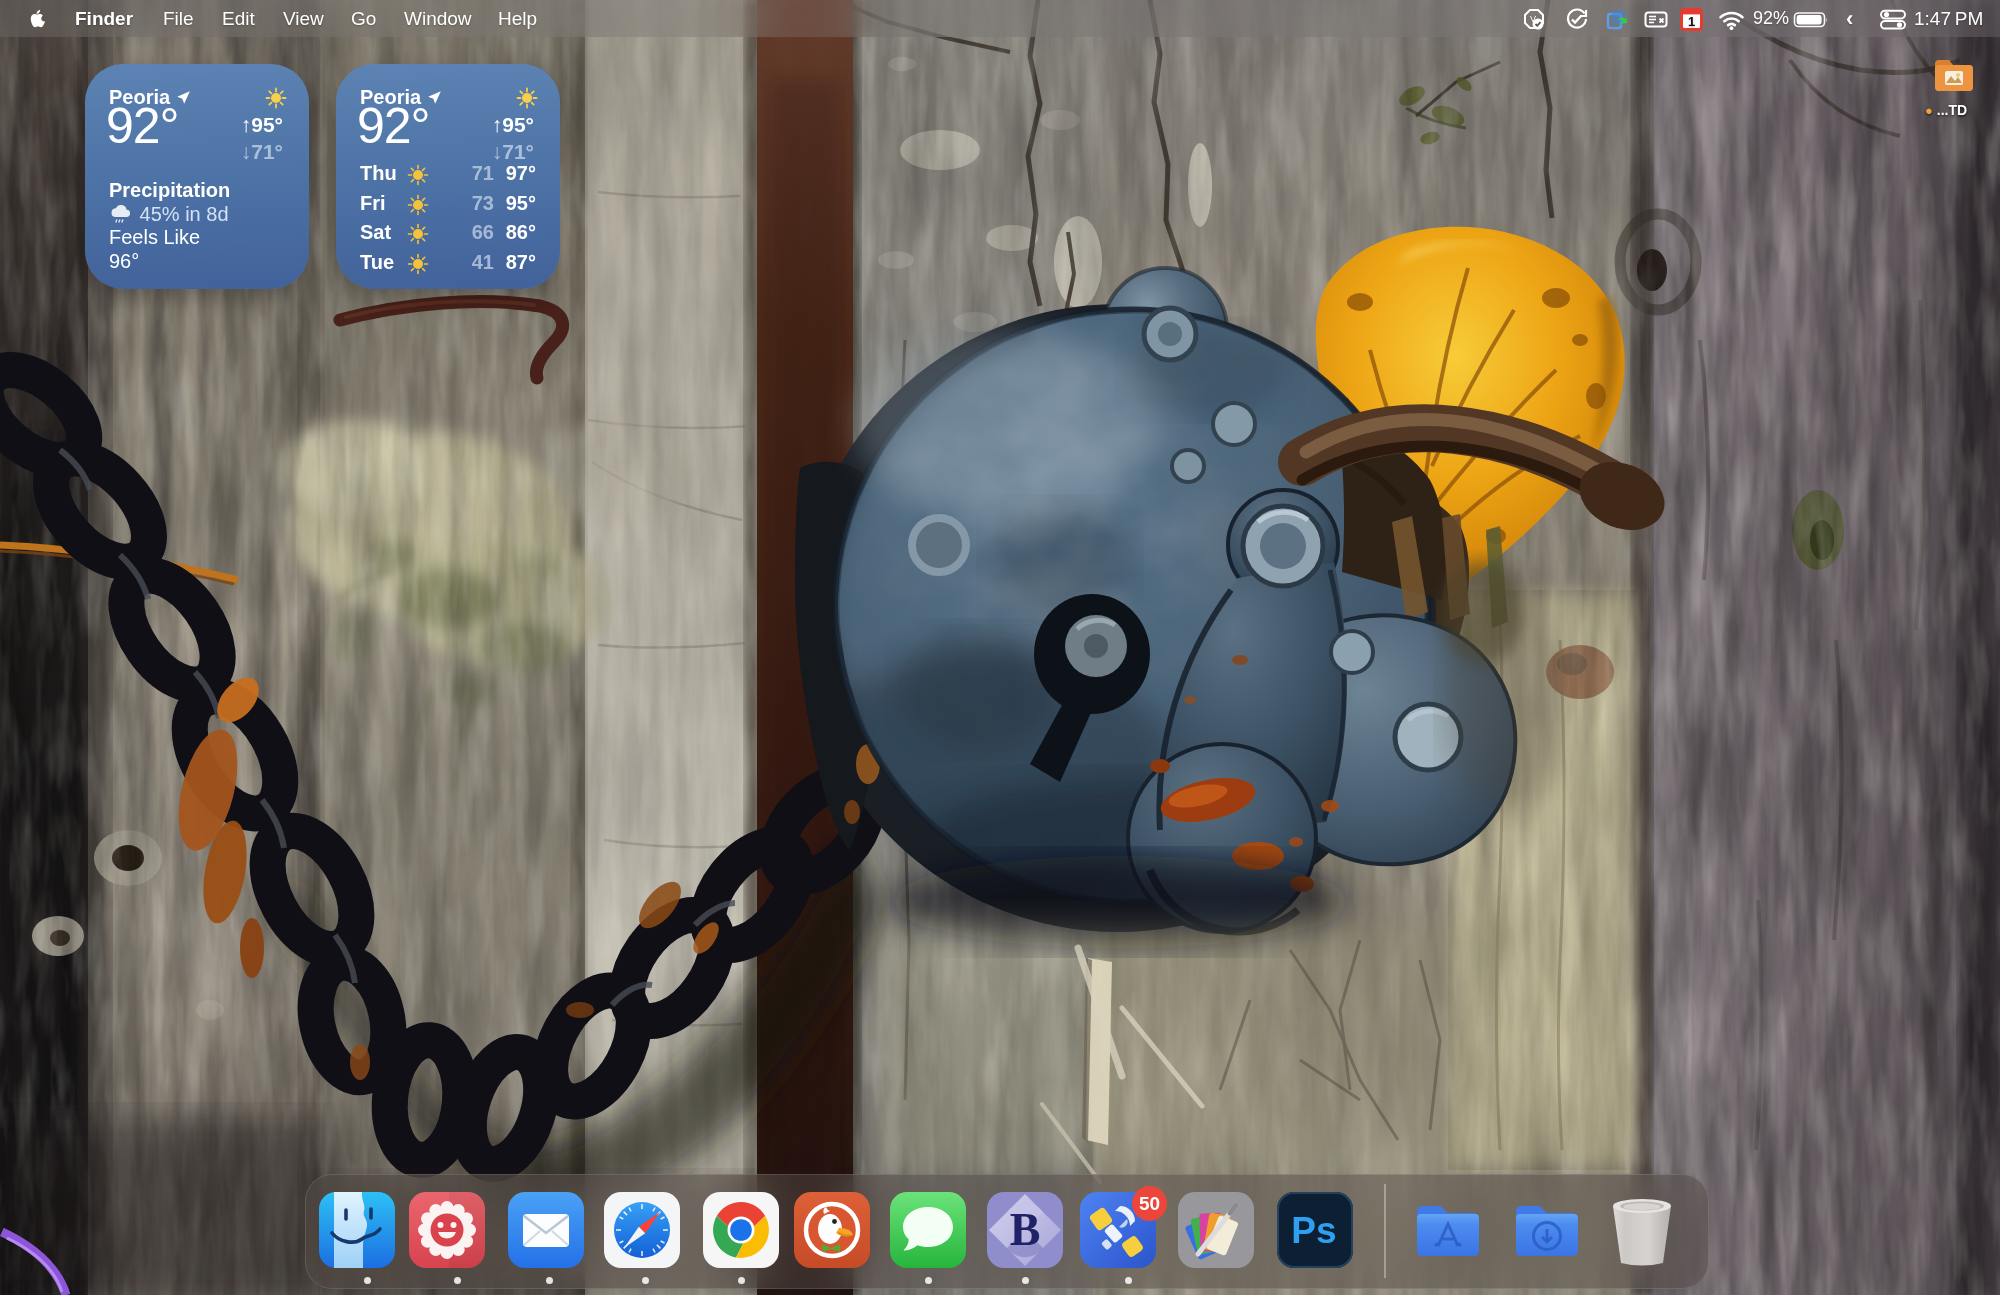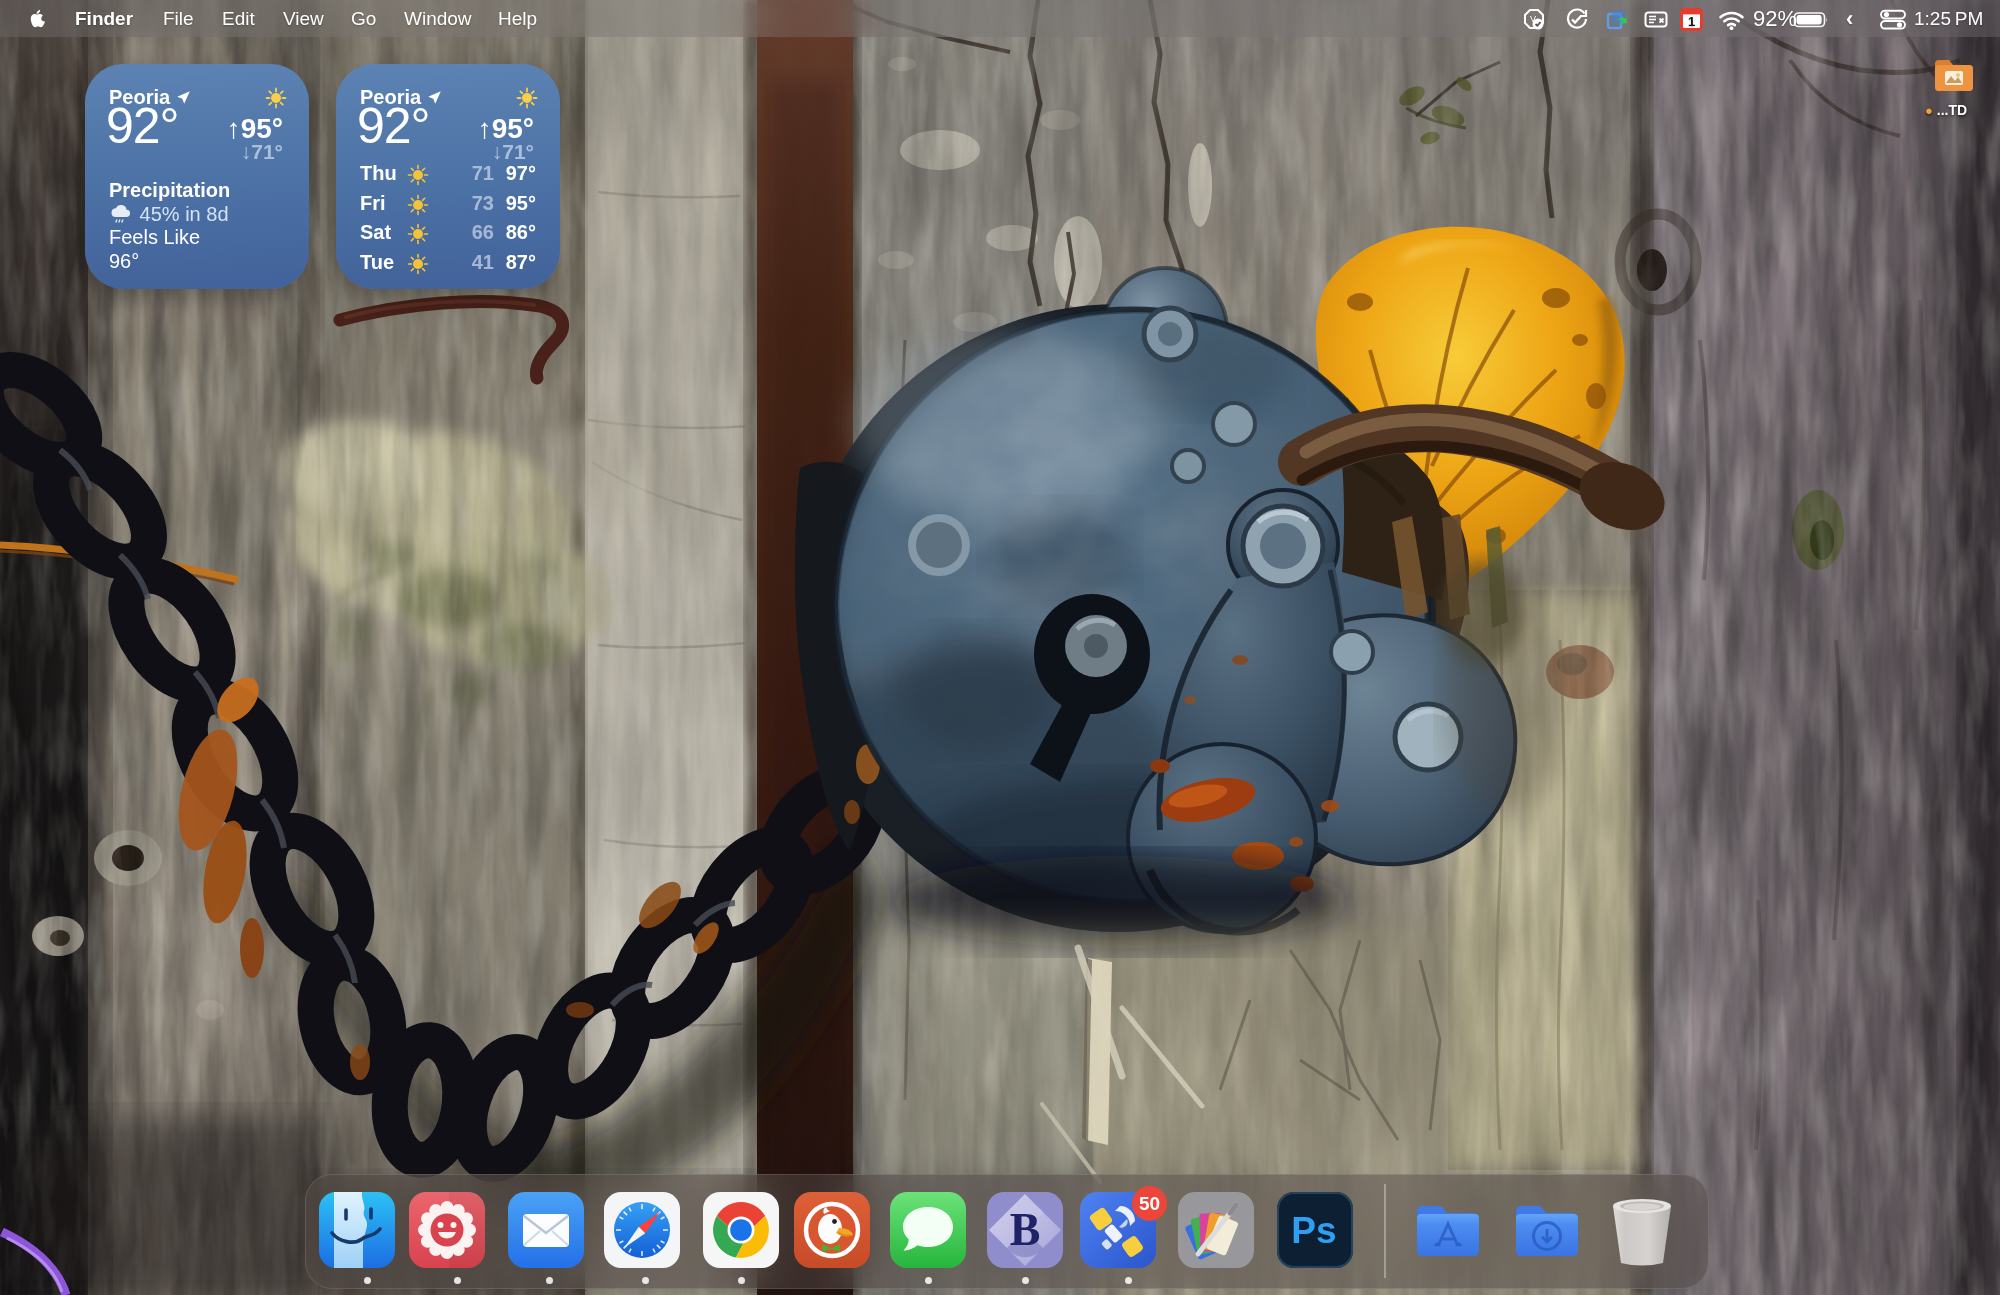--- a/index.html
+++ b/index.html
@@ -15,21 +15,21 @@
     text-shadow:0 1px 2px rgba(0,0,0,0.28);white-space:nowrap;}
   
   .widget{position:absolute;width:224px;height:225px;border-radius:38px;
     background:linear-gradient(178deg,#5c83b3 0%,#4c71a5 55%,#41629a 100%);
     box-shadow:0 10px 22px rgba(0,0,0,0.28);color:#fff;}
   #w1{left:85px;top:64px;}
   #w2{left:336px;top:64px;}
   .widget .loc{position:absolute;left:24px;top:22px;font-size:20px;font-weight:bold;}
   .widget .big{position:absolute;left:21px;top:33px;font-size:50px;font-weight:normal;
      letter-spacing:-1px;}
-  .widget .hi{position:absolute;top:49px;font-size:28px;font-weight:bold;right:26px;text-align:center;}
+  .widget .hi{position:absolute;top:49px;font-size:21px;font-weight:bold;right:26px;text-align:center;}
   .widget .lo{position:absolute;top:76px;font-size:21px;font-weight:bold;right:26px;color:rgba(225,235,248,0.62);}
   
   #dock{position:absolute;left:305px;top:1174px;width:1404px;height:115px;
     border-radius:27px;background:rgba(84,76,74,0.45);
     backdrop-filter:blur(26px) saturate(1.3);
     box-shadow:inset 0 0 0 1px rgba(255,255,255,0.12);}
   .dicon{position:absolute;top:18px;width:76px;height:76px;}
   .dot{position:absolute;top:85px;width:7px;height:7px;border-radius:50%;
     background:rgba(255,255,255,0.85);}
   .drow{position:absolute;left:0;width:224px;height:24px;font-size:20px;}
@@ -480,36 +480,36 @@
           <text x="12.5" y="17.6" font-size="13" font-weight="bold" fill="#111" text-anchor="middle" font-family="Liberation Sans">1</text>
         </svg></span>
   <span class="mi" style="left:1717px;top:7px"><svg width="29" height="24" viewBox="0 0 29 24">
           <g fill="none" stroke="#fff" stroke-linecap="round">
             <path d="M3.5,9.2 a16.5,16.5 0 0 1 22,0" stroke-width="2.6"></path>
             <path d="M7.3,13.2 a11,11 0 0 1 14.4,0" stroke-width="2.6"></path>
             <path d="M11.1,17.1 a5.6,5.6 0 0 1 6.8,0" stroke-width="2.6"></path>
           </g>
           <circle cx="14.5" cy="20.2" r="1.9" fill="#fff"></circle>
         </svg></span>
-  <span class="mi" style="left:1753px;font-size:22px">92%</span>
+  <span class="mi" style="left:1753px;font-size:18px">92%</span>
   <span class="mi" style="left:1793px;top:7px"><svg width="38" height="24" viewBox="0 0 38 24">
           <rect x="1.5" y="5" width="30" height="13.5" rx="4" fill="none" stroke="rgba(255,255,255,0.95)" stroke-width="1.6"></rect>
           <rect x="3.6" y="7.1" width="25" height="9.3" rx="2.4" fill="#fff"></rect>
           <path d="M33.3,9.5 a4,4 0 0 1 0,4.6 z" fill="rgba(255,255,255,0.8)"></path>
         </svg></span>
   <span class="mi" style="left:1846px;top:0px;font-size:22px;font-weight:bold">‹</span>
   <span class="mi" style="left:1878px;top:7px"><svg width="30" height="24" viewBox="0 0 30 24">
           <g fill="none" stroke="#fff" stroke-width="2">
             <rect x="3" y="2.8" width="24" height="7.6" rx="3.8"></rect>
             <rect x="3" y="13" width="24" height="7.6" rx="3.8"></rect>
           </g>
           <circle cx="8.5" cy="6.6" r="2.6" fill="#fff"></circle>
           <circle cx="21.5" cy="16.8" r="2.6" fill="#fff"></circle>
         </svg></span>
-  <span class="mi" style="left:1914px">1:25 PM</span>
+  <span class="mi" style="left:1914px">1:47 PM</span>
 </div>
 <div class="widget" id="w1">
   <div class="loc">Peoria&nbsp;<svg width="15" height="15" viewBox="0 0 15 15" style="vertical-align:-1px">
           <path d="M1.2,6.8 L13.8,1.2 L8.2,13.8 L6.3,8.7 Z" fill="#fff"></path>
         </svg></div>
   <svg style="position:absolute;left:180px;top:23px" width="22" height="22" viewBox="0 0 22 22">
         <circle cx="11" cy="11" r="5" fill="#f8cf4a"></circle>
         <g stroke="#f8cf4a" stroke-width="1.8" stroke-linecap="round">
           <path d="M11,1.5 v3"></path>
           <path d="M11,17.5 v3"></path>

